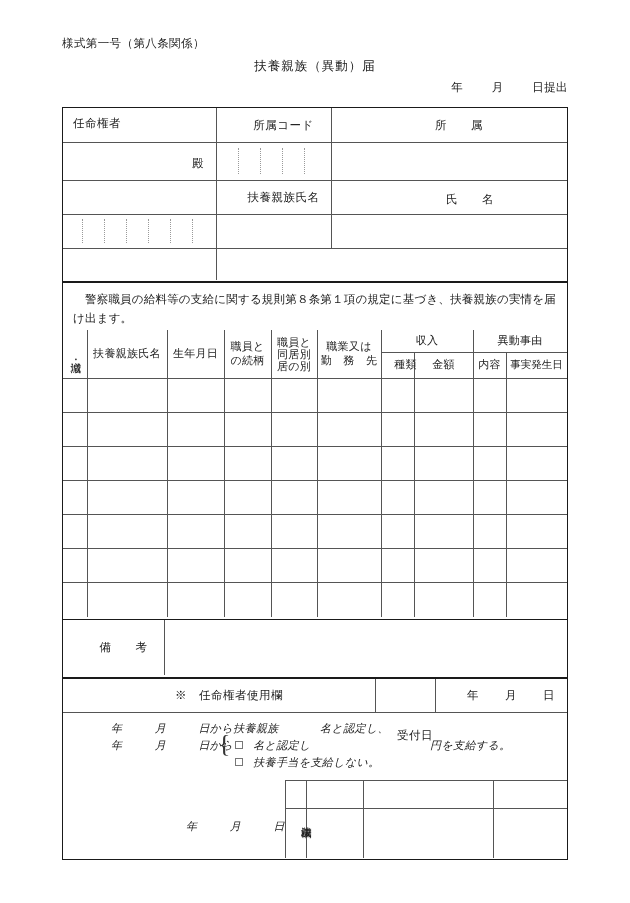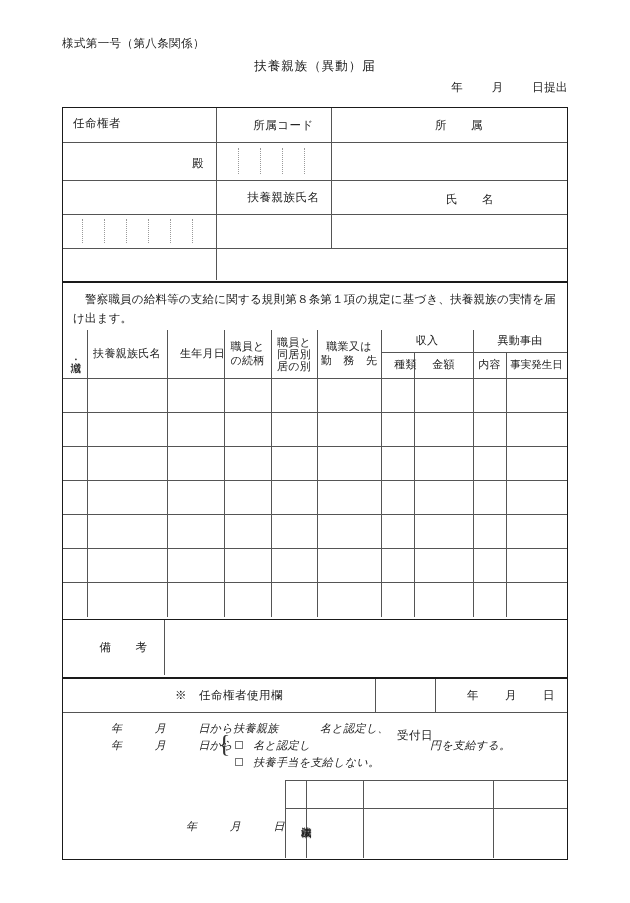--- a/index.html
+++ b/index.html
@@ -241,21 +241,21 @@
     <div class="vline" style="left:318px; height:287px;"></div>
     <div class="vline" style="left:410px; height:287px;"></div>
 
     <div class="vline" style="left:351px; top:22px; height:265px;"></div>
     <div class="vline" style="left:443px; top:22px; height:265px;"></div>
 
     <div class="dep-head" style="left:0;top:0;width:24px;height:48px;">
       <span class="vert-text">増・減</span>
     </div>
     <div class="dep-head" style="left:24px;top:0;width:80px;height:48px;">扶養親族氏名</div>
-    <div class="dep-head" style="left:104px;top:0;width:57px;height:48px;margin-left:7px;">生年月日</div>
+    <div class="dep-head" style="left:104px;top:0;width:57px;height:48px;">生年月日</div>
     <div class="dep-head" style="left:161px;top:0;width:47px;height:48px;">
       <span>職員と</span>
       <span>の続柄</span>
     </div>
     <div class="dep-head" style="left:208px;top:0;width:46px;height:48px;line-height:1.12;">
       <span>職員と</span>
       <span>同居別</span>
       <span>居の別</span>
     </div>
     <div class="dep-head" style="left:254px;top:0;width:64px;height:48px;">

